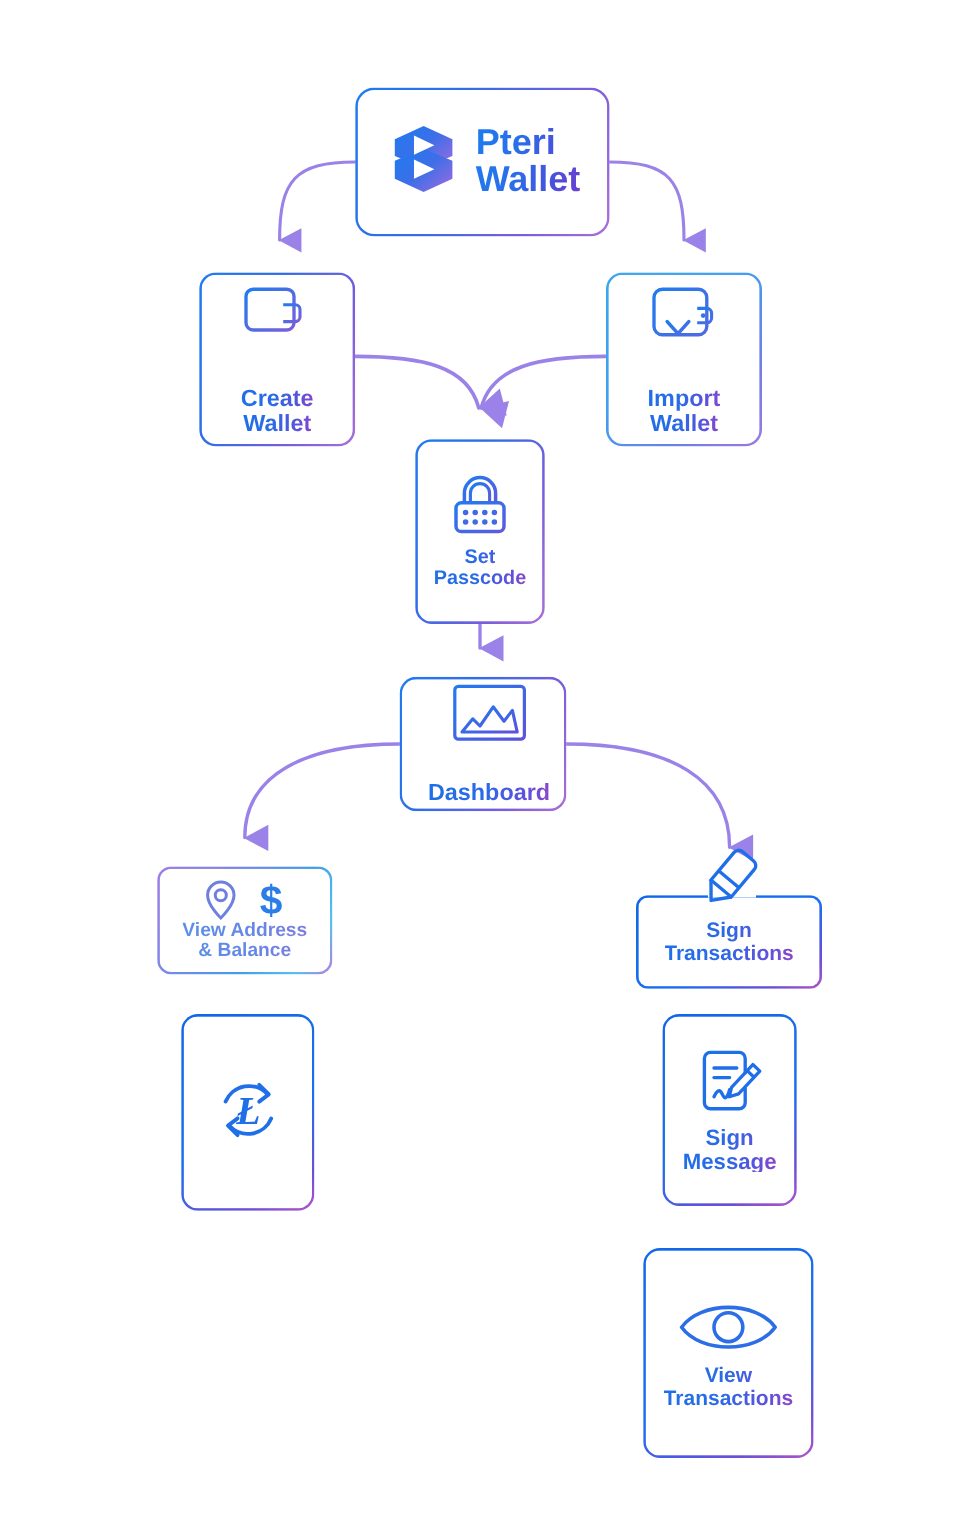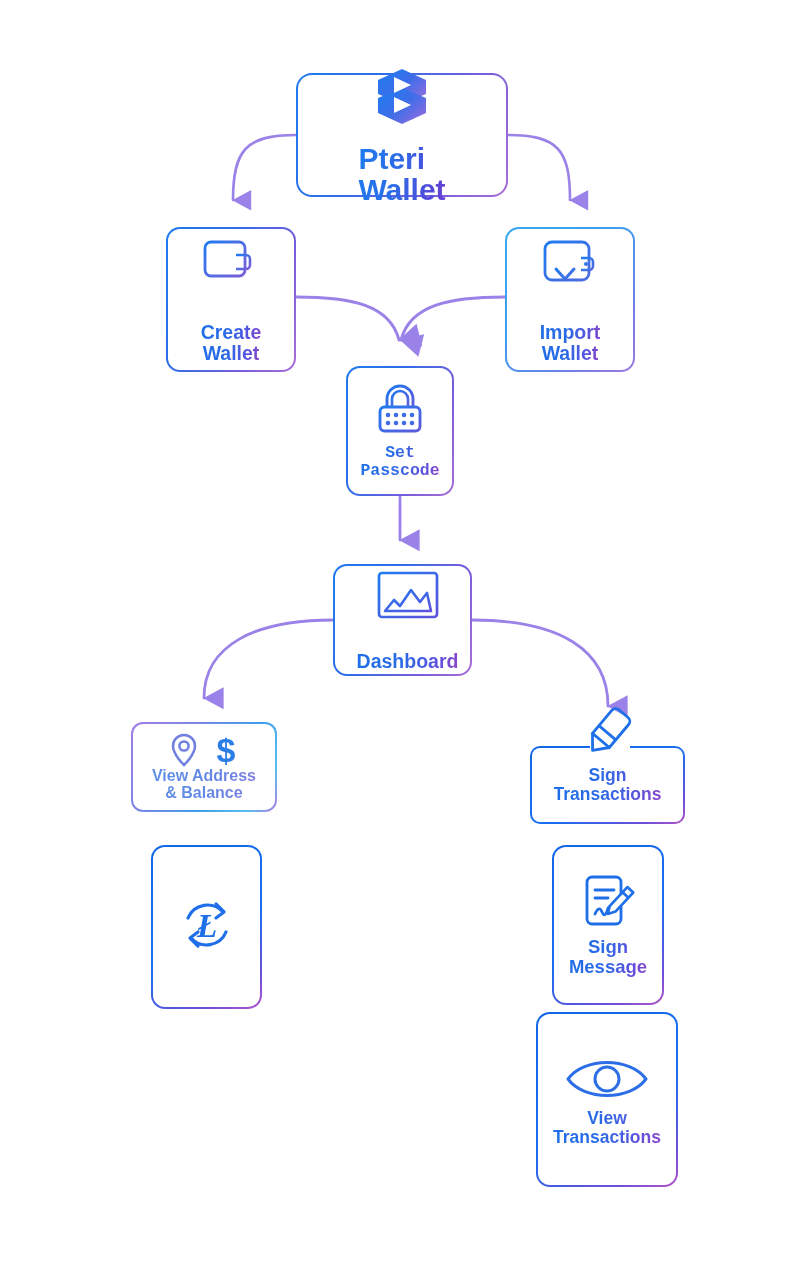--- a/index.html
+++ b/index.html
@@ -49,36 +49,36 @@
   }
   .label-soft{
     background:linear-gradient(95deg,#5c8fe8 0%,#6389e6 50%,#7d7ce0 100%);
     -webkit-background-clip:text;background-clip:text;color:transparent;
     -webkit-text-fill-color:transparent;
   }
   .icon{display:block;}
 
   
   #node-logo{left:296px;top:73px;width:212px;height:124px;border-radius:16px;
-    flex-direction:column;gap:10px;}
+    flex-direction:row;gap:10px;}
   #logo-text{font-size:30px;font-weight:bold;line-height:1.02;text-align:left;
     background:linear-gradient(100deg,#1f7bf0 0%,#2a6ee8 40%,#4a4fdc 75%,#6b3fd0 100%);
     -webkit-background-clip:text;background-clip:text;color:transparent;
     -webkit-text-fill-color:transparent;white-space:pre-line;}
 
   #node-create{left:166px;top:227px;width:130px;height:145px;}
   #node-import{left:505px;top:227px;width:130px;height:145px;}
-  #node-passcode{left:346px;top:366px;width:108px;height:130px;font-family:Liberation Mono, monospace;}
+  #node-passcode{left:346px;top:366px;width:108px;height:154px;}
   #node-dashboard{left:333px;top:564px;width:139px;height:112px;padding-left:16px;}
   #node-viewaddr{left:131px;top:722px;width:146px;height:90px;border-radius:12px;}
   #node-signtx{left:530px;top:746px;width:155px;height:78px;border-radius:10px;}
   #node-sendltc{left:151px;top:845px;width:111px;height:164px;}
   #node-signmsg{left:552px;top:845px;width:112px;height:160px;}
   #node-2fa{left:151px;top:1031px;width:106px;height:172px;}
-  #node-viewtx{left:536px;top:1012px;width:142px;height:175px;}
+  #node-viewtx{left:536px;top:1040px;width:142px;height:175px;}
 
   .pen-float{position:absolute;left:576px;top:700px;width:64px;height:64px;}
   .label-15{font-size:16px;}
   .label-16{font-size:16.5px;}
   .label-17{font-size:17.5px;}
   .label-18{font-size:18.5px;}
   .label-19{font-size:19.5px;margin-top:24px;}
 </style>
 </head>
 <body>

